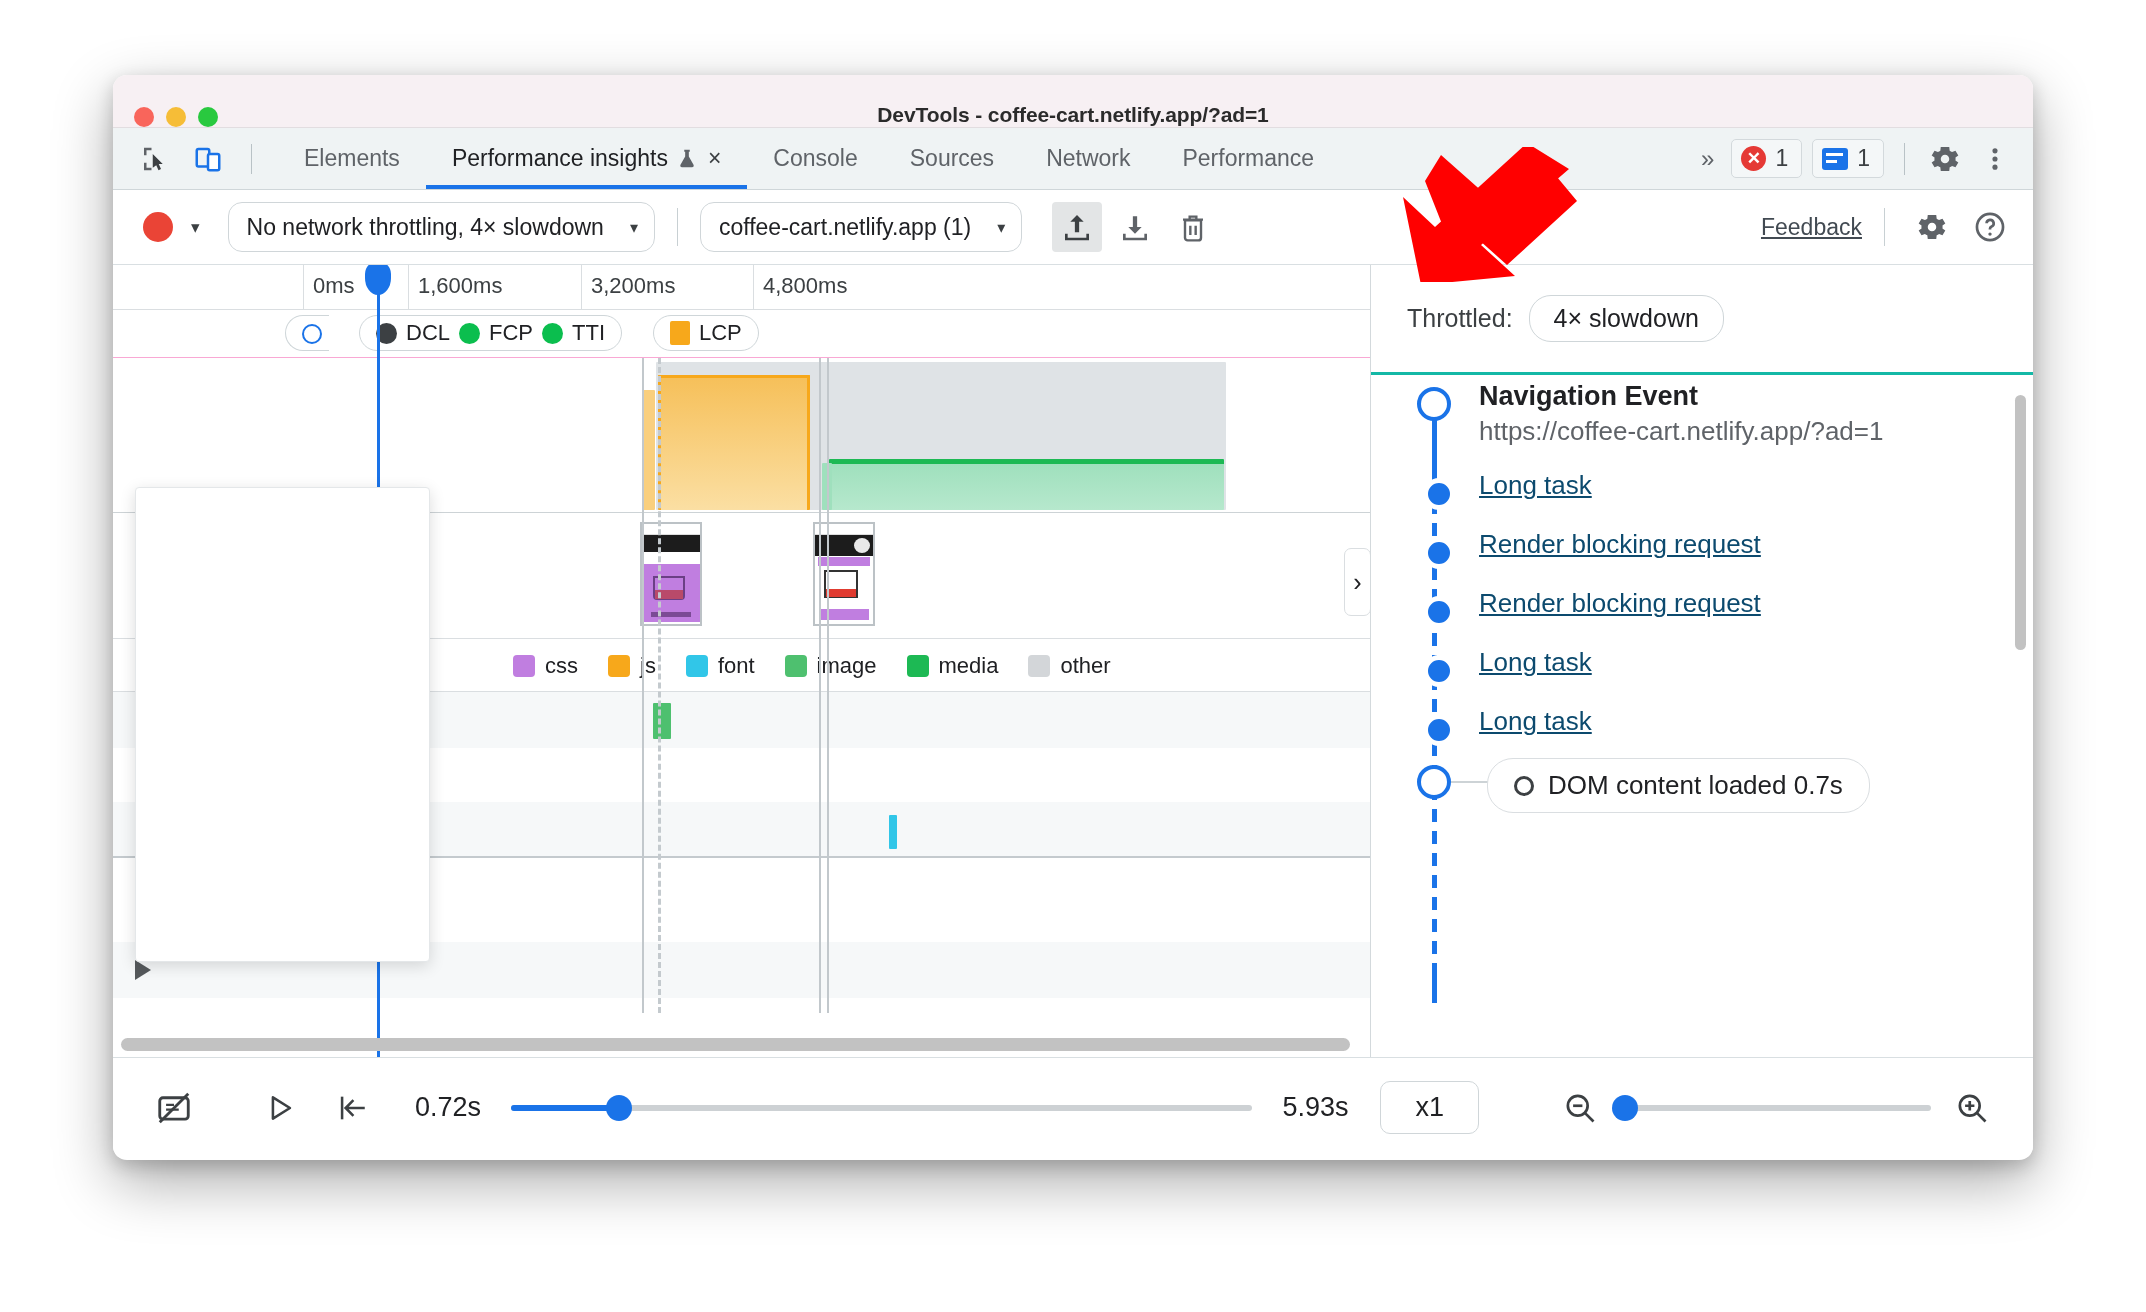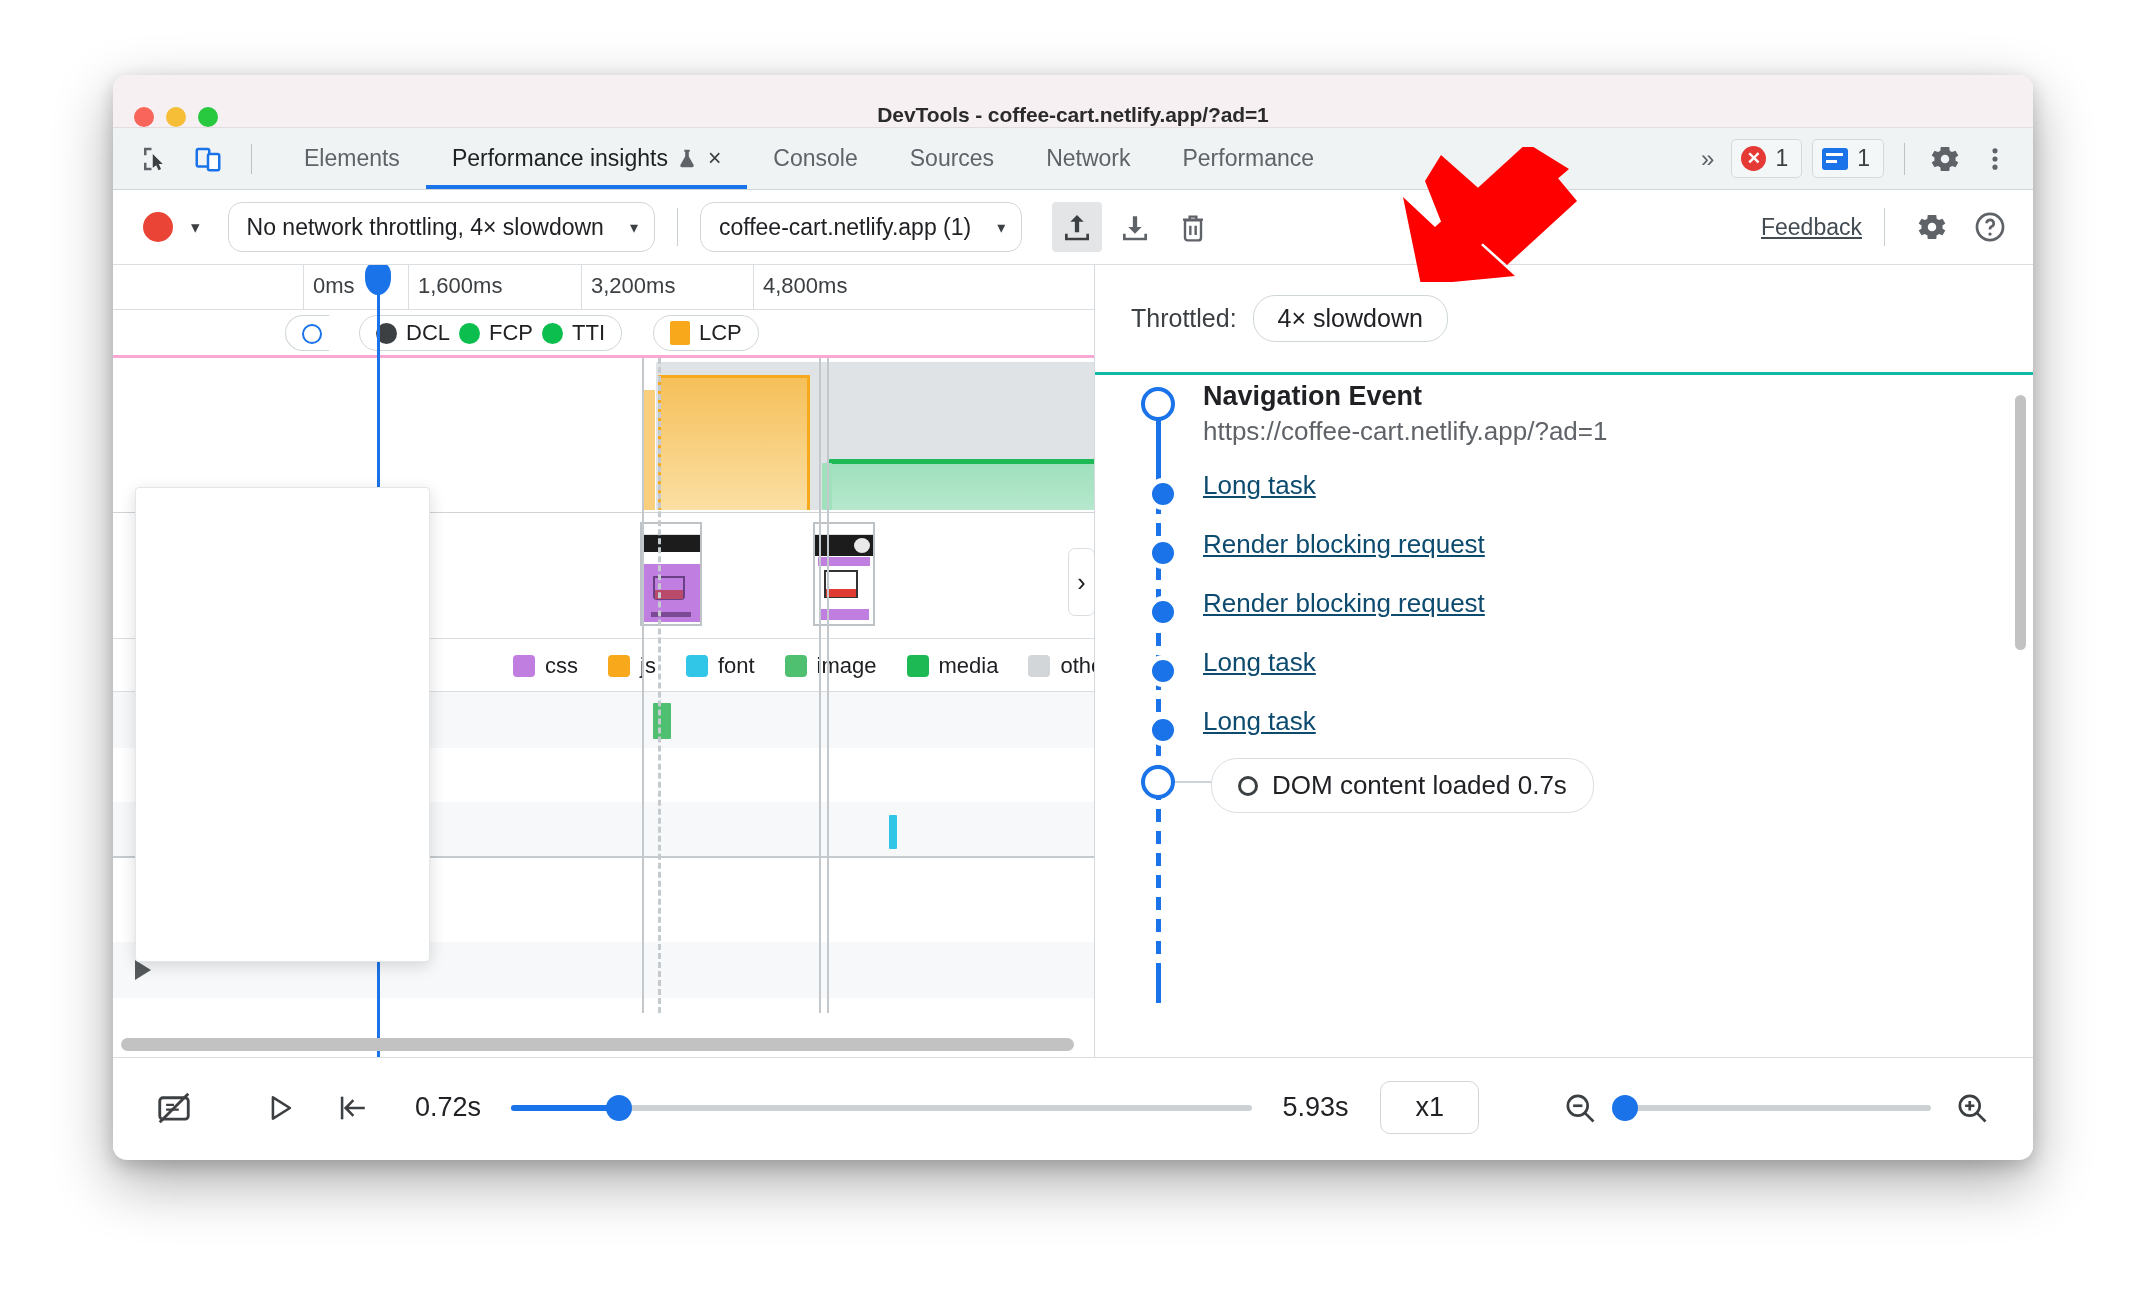--- a/index.html
+++ b/index.html
@@ -122,36 +122,36 @@
   }
 
   
   .body {
     display: flex; height: 792px; position: relative;
   }
 
   
   .timeline {
     position: relative;
-    width: 982px;
+    width: 1258px;
     background: #ffffff;
     border-right: 1px solid #d3d9dc;
     overflow: hidden;
   }
   .ruler {
     position: relative; height: 45px; border-bottom: 1px solid #dadee1;
     background: #fff;
   }
   .tick {
     position: absolute; top: 0; bottom: 0; border-left: 1px solid #dadee1;
     font-size: 22px; color: #3c4043; padding-left: 9px; padding-top: 8px;
     white-space: nowrap;
   }
   .markerband {
-    position: relative; height: 48px; background: #fff; border-bottom: 3px solid #f9a8d4;
+    position: relative; height: 48px; background: #fff; border-bottom: 1px solid #f9a8d4;
   }
   .pill {
     position: absolute; top: 5px;
     display: flex; align-items: center; gap: 9px;
     border: 1px solid #cfd6d9; border-radius: 20px; background: #fff;
     padding: 4px 16px; font-size: 22px; color: #202124; white-space: nowrap;
   }
   .pill .sq { width: 20px; height: 24px; border-radius: 2px; }
   .pill .ci { width: 21px; height: 21px; border-radius: 50%; }
   .pill-part {

